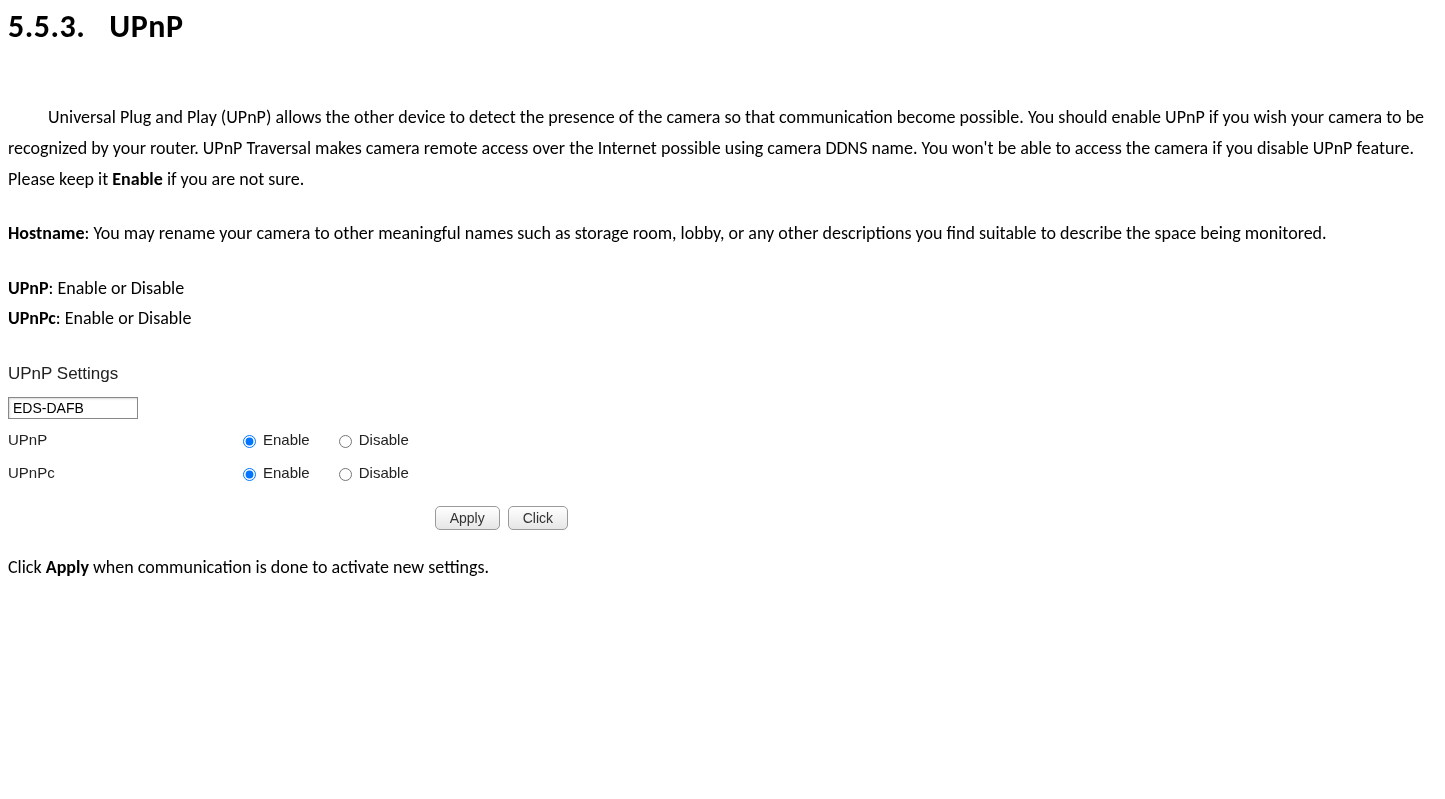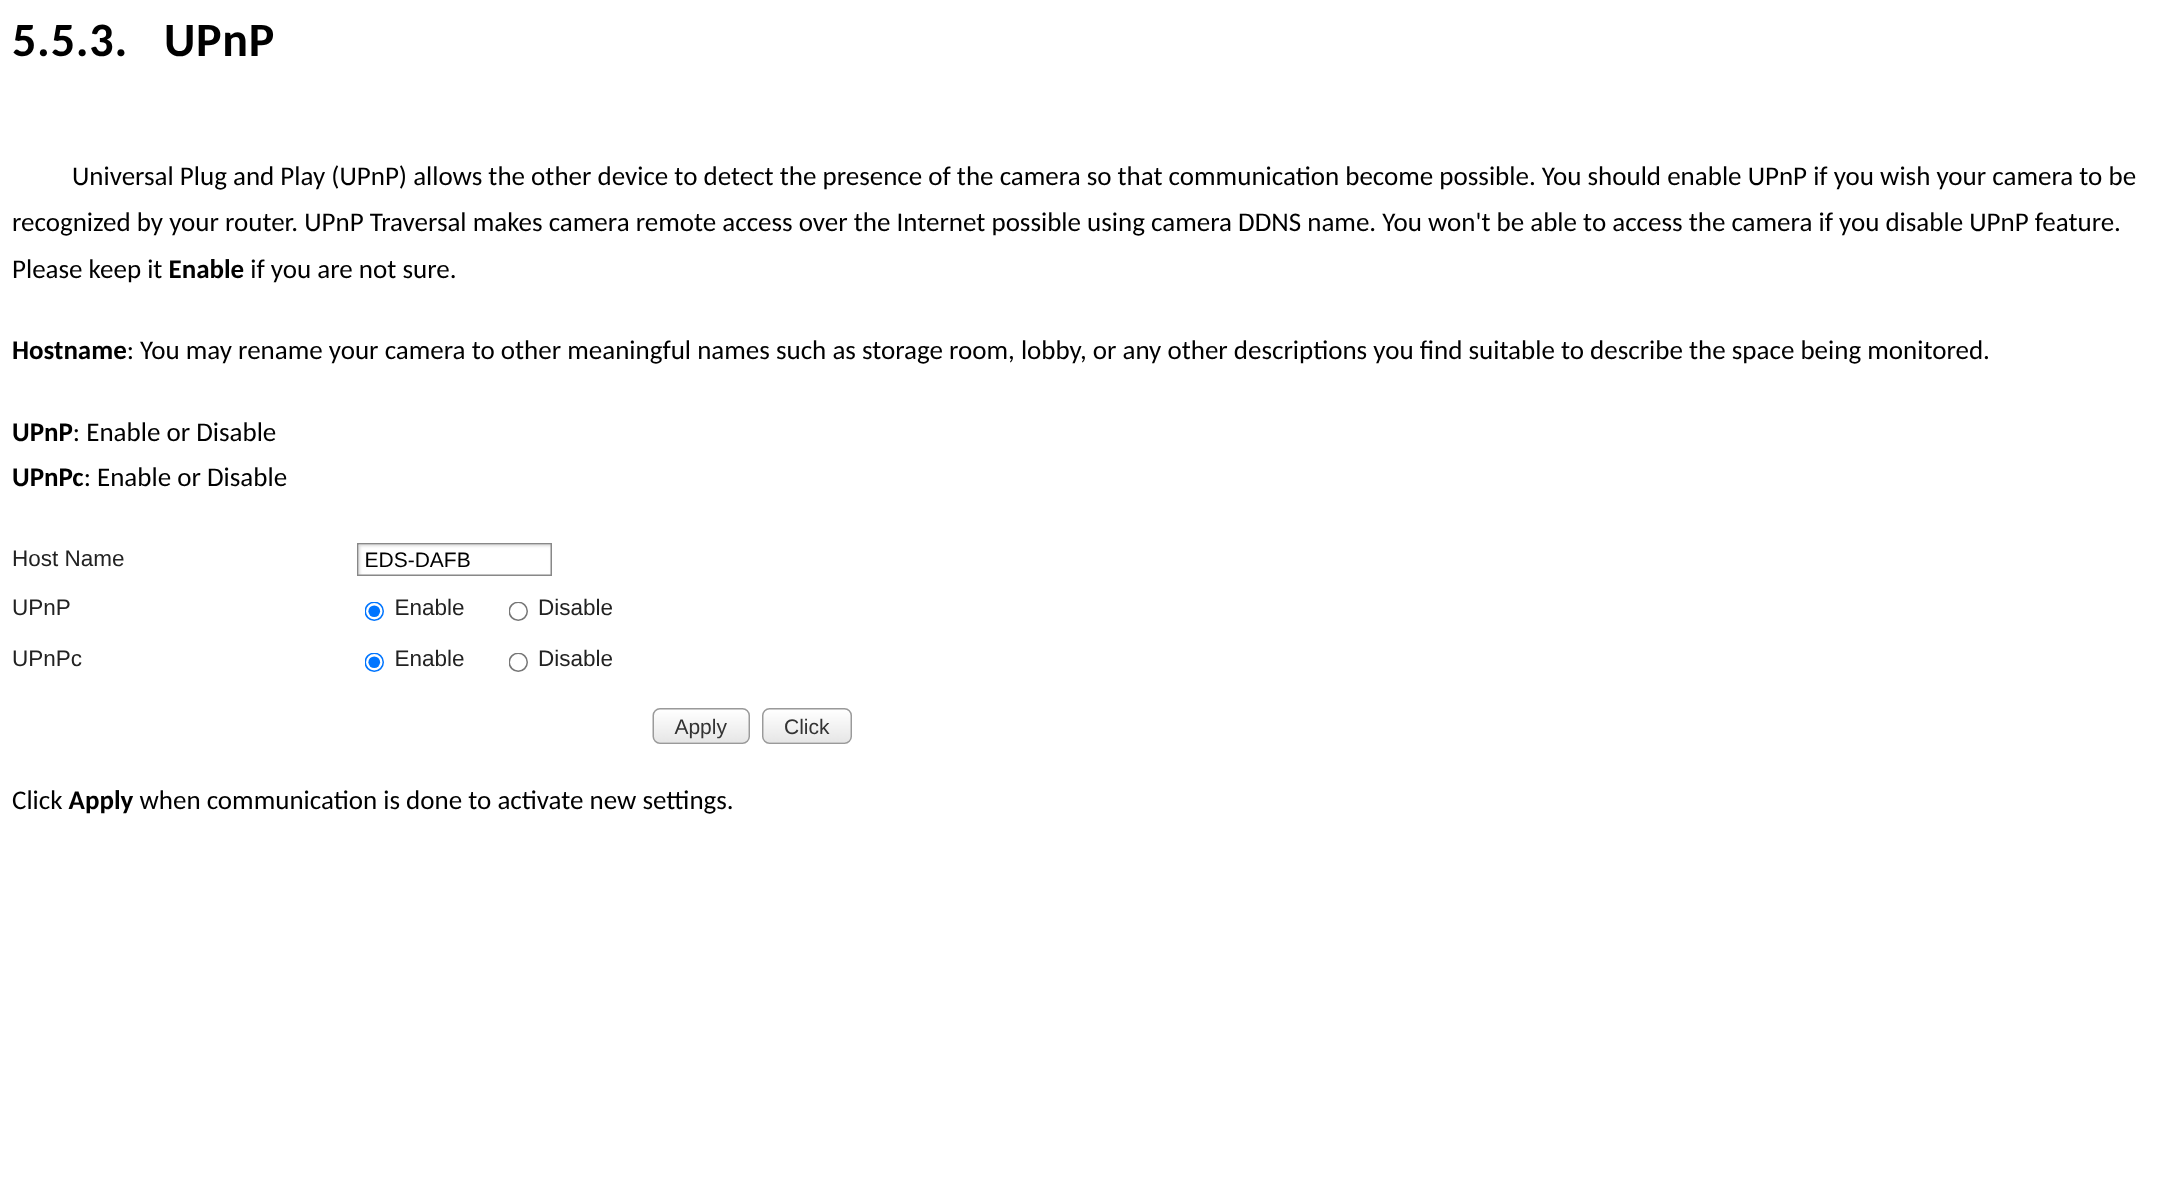--- a/index.html
+++ b/index.html
@@ -102,23 +102,23 @@
 </p>
 
 <p class="para" style="margin-bottom:0;">
   <span class="bold">UPnP</span><span>: Enable or Disable</span>
 </p>
 <p class="para">
   <span class="bold">UPnPc</span><span>: Enable or Disable</span>
 </p>
 
 <div class="settings-panel">
+  <div class="settings-title">UPnP Settings</div>
 
   <div class="settings-row">
-    <div class="settings-label">Host Name</div>
     <div class="settings-control">
       <input type="text" class="text-input" value="EDS-DAFB" style="">
     </div>
   </div>
 
   <div class="settings-row">
     <div class="settings-label">UPnP</div>
     <div class="settings-control">
       <label class="radio-label">
         <input type="radio" name="upnp" checked="" style="">

